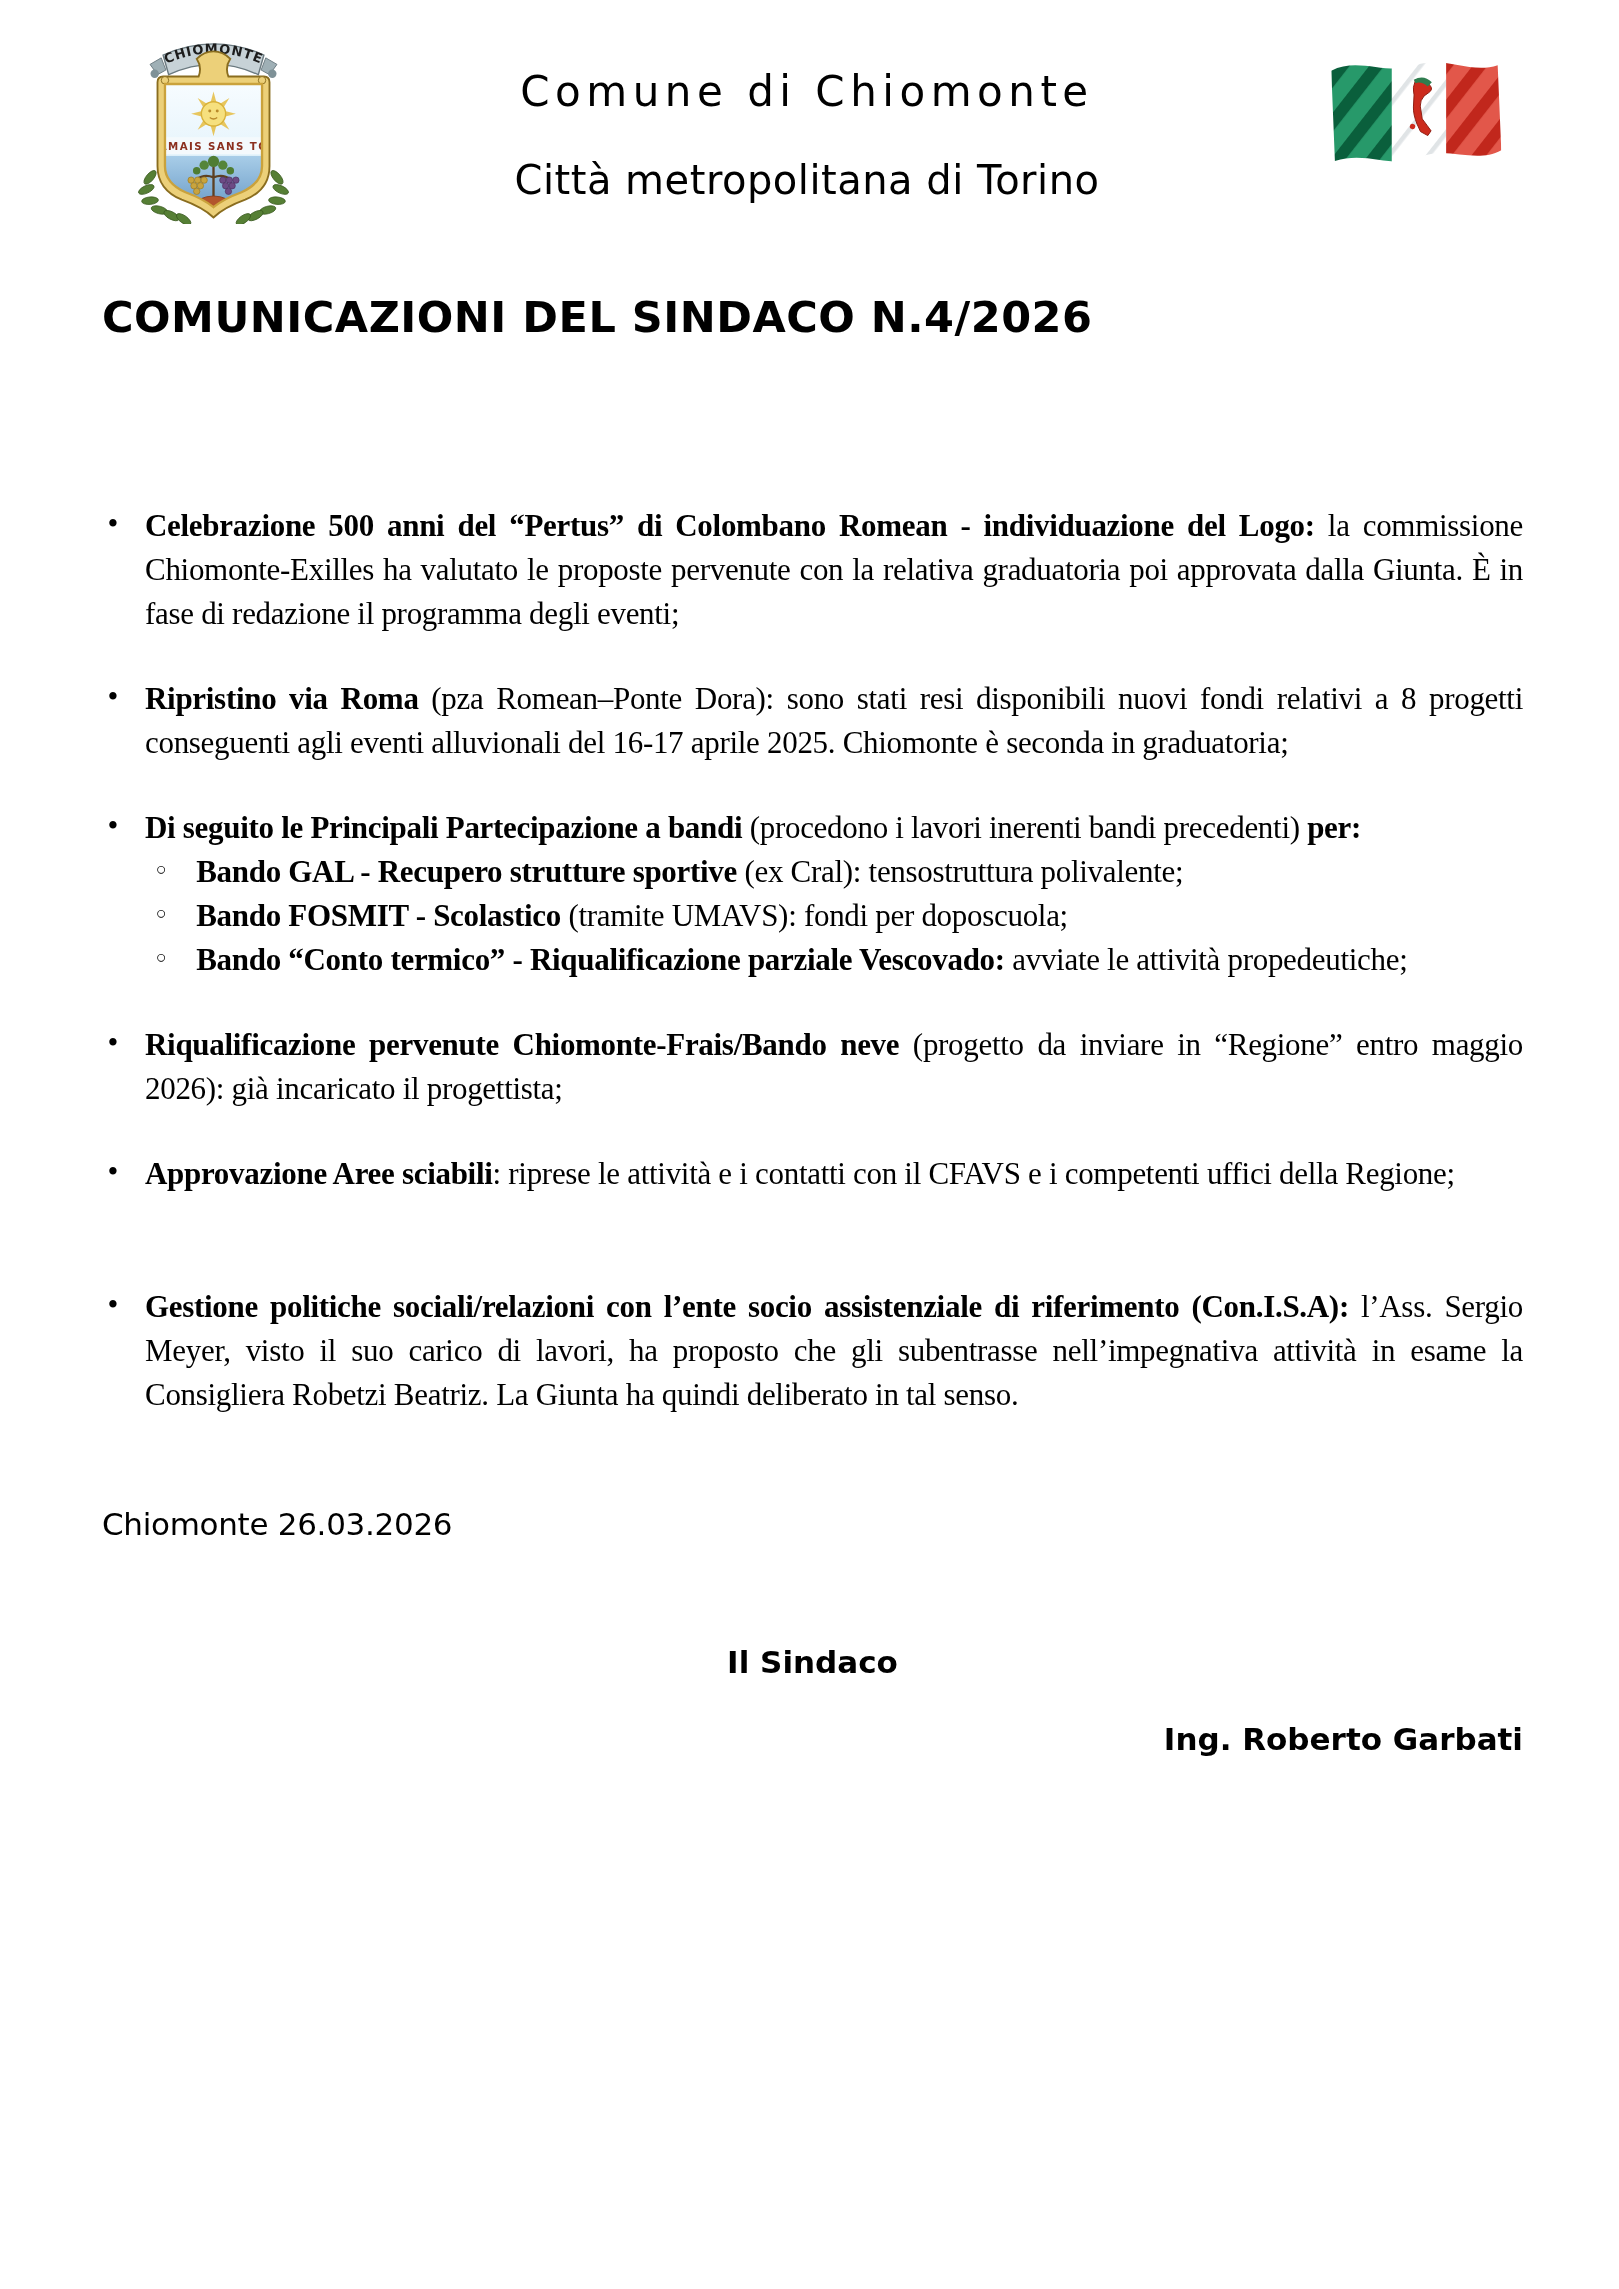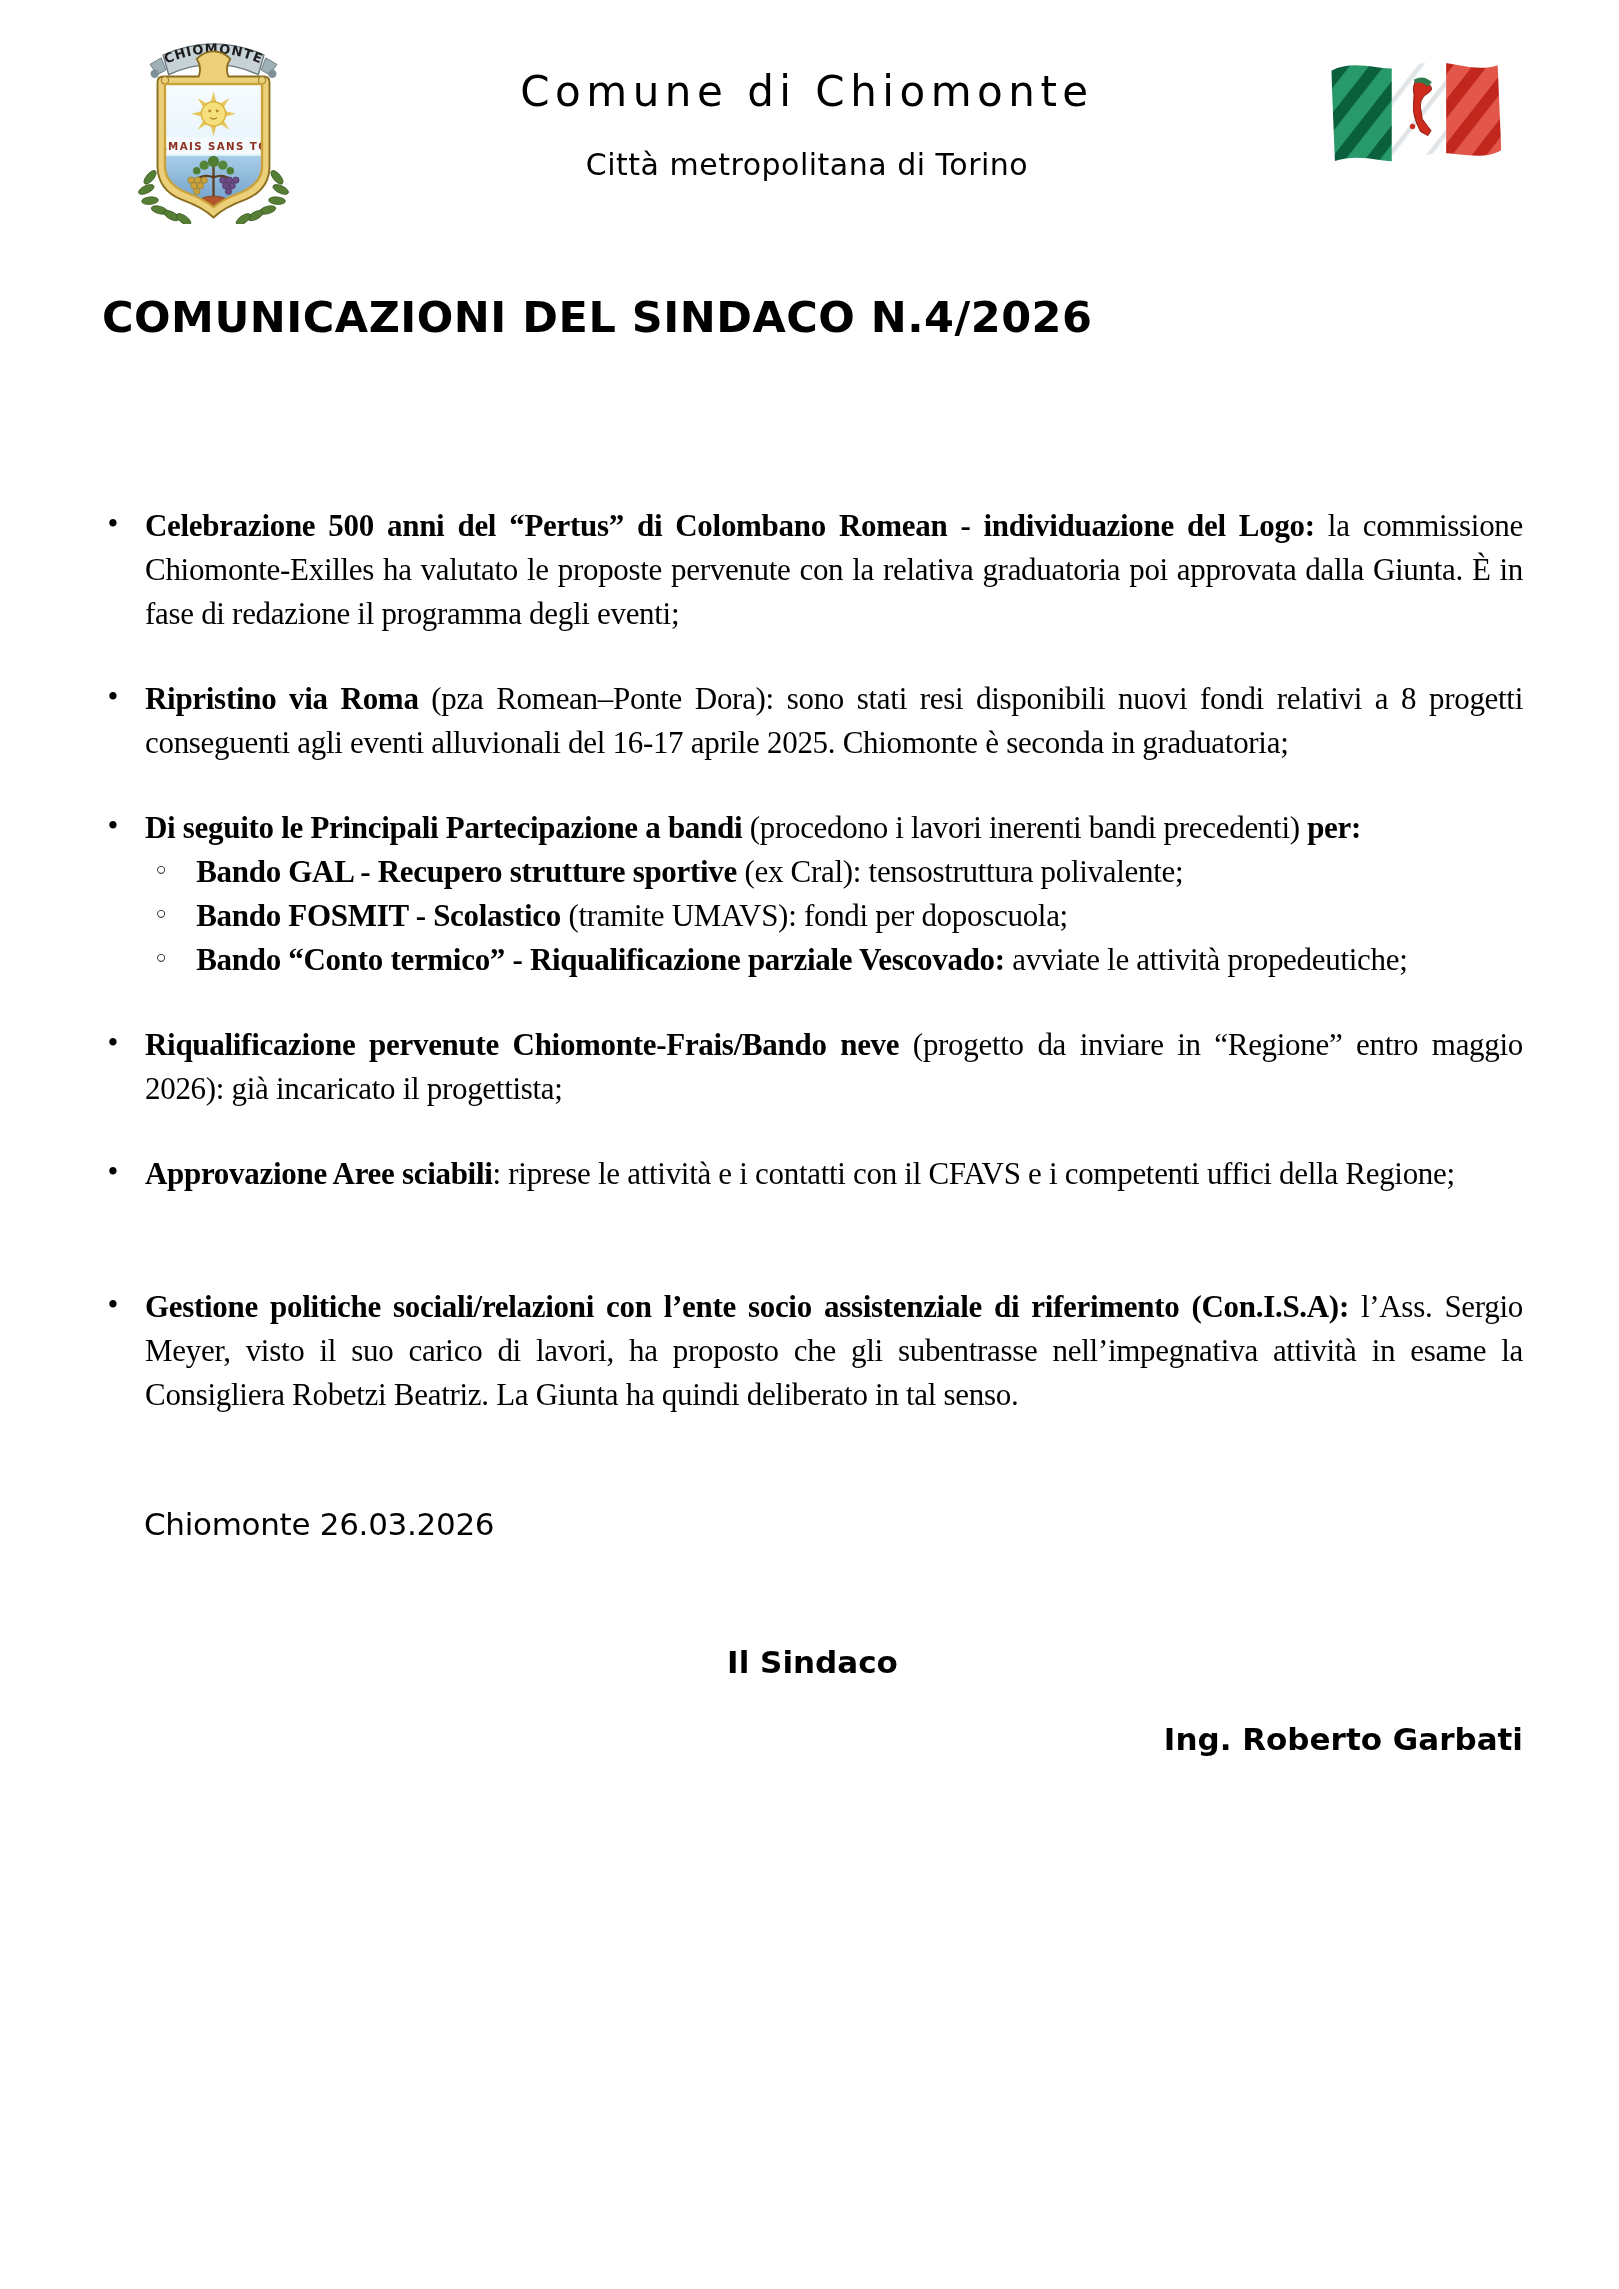--- a/index.html
+++ b/index.html
@@ -12,21 +12,21 @@
     padding:28px 97px 0 102px;
     font-family:"DejaVu Sans","Liberation Sans",sans-serif;
     color:var(--text-color,#000);
     overflow:hidden;
   }
   
   .header{display:flex;align-items:flex-start;}
   .logo-wrap{flex:none;margin-left:26px;}
   .header-center{flex:1;text-align:center;padding-top:39px;}
   .header-title{font-size:42px;font-weight:normal;letter-spacing:5.5px;}
-  .header-subtitle{font-size:30px;margin-top:31px;letter-spacing:0.5px;}
+  .header-subtitle{font-size:40px;margin-top:41px;letter-spacing:0.5px;}
   .flag-wrap{flex:none;margin-top:18.5px;}
   
   .doc-title{
     text-align:left;font-size:43px;font-weight:bold;
     margin:65px 0 0 0;letter-spacing:0.5px;
   }
   
   ul.main-list{
     list-style:none;margin:162px 0 0 0;padding:0;
     font-size:31px;line-height:1.42;letter-spacing:-0.3px;font-family:Liberation Serif, serif;
@@ -36,21 +36,21 @@
     text-align:justify;margin-bottom:41px;
   }
   li.item::before{content:"•";position:absolute;left:5.5px;top:-1.8px;}
   li.item:last-child{margin-top:89px;}
   ul.sub-list{list-style:none;margin:0;padding:0 0 0 9.2px;}
   li.sub-item{position:relative;padding-left:42px;text-align:justify;}
   li.sub-item::before{
     content:"○";position:absolute;left:1.8px;top:0.38em;font-size:0.58em;
   }
   
-  .date-line{font-size:31px;margin-top:89px;letter-spacing:-0.3px;margin-left:42px;}
+  .date-line{font-size:31px;margin-top:89px;letter-spacing:-0.3px;}
   .sig-role{text-align:center;font-size:31px;font-weight:bold;margin-top:102px;}
   .sig-name{text-align:right;font-size:31px;font-weight:bold;margin-top:41px;}
   b{font-weight:bold;}
 </style>
 </head>
 <body>
 
 <div class="page">
 
   <div class="header">

